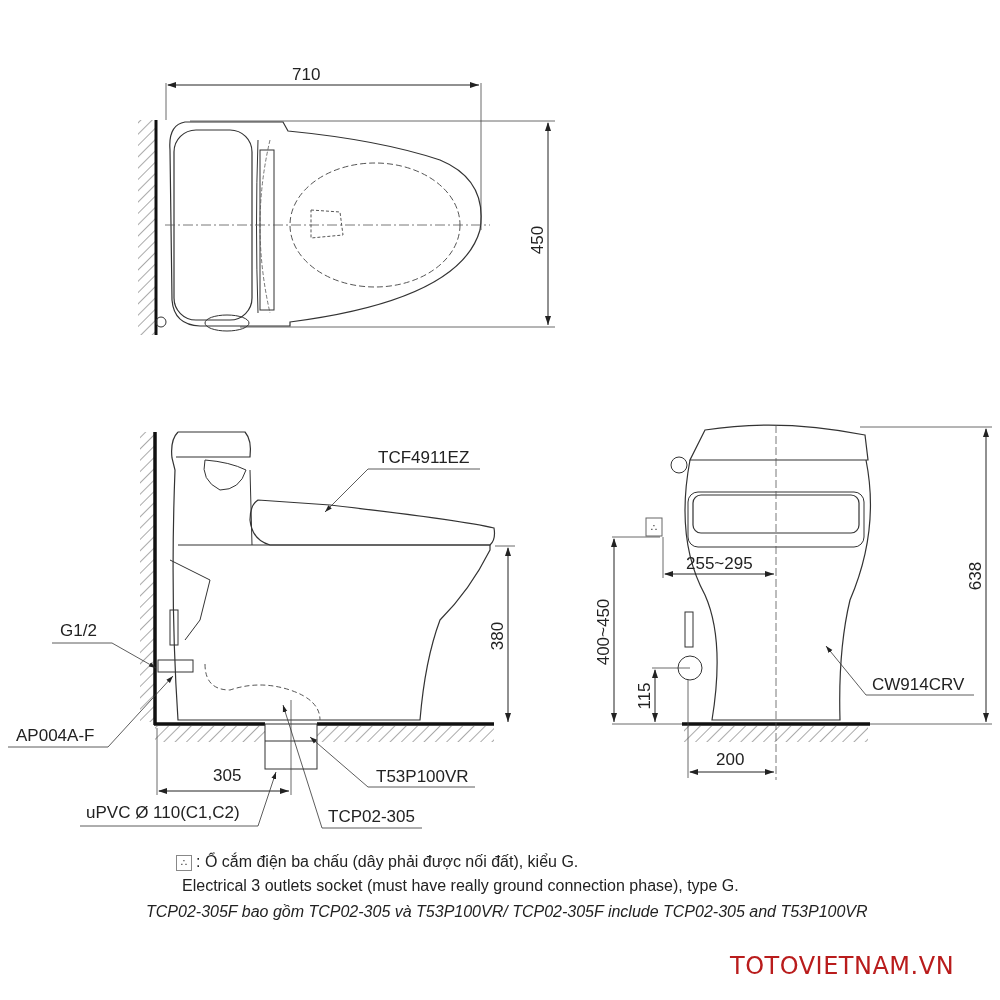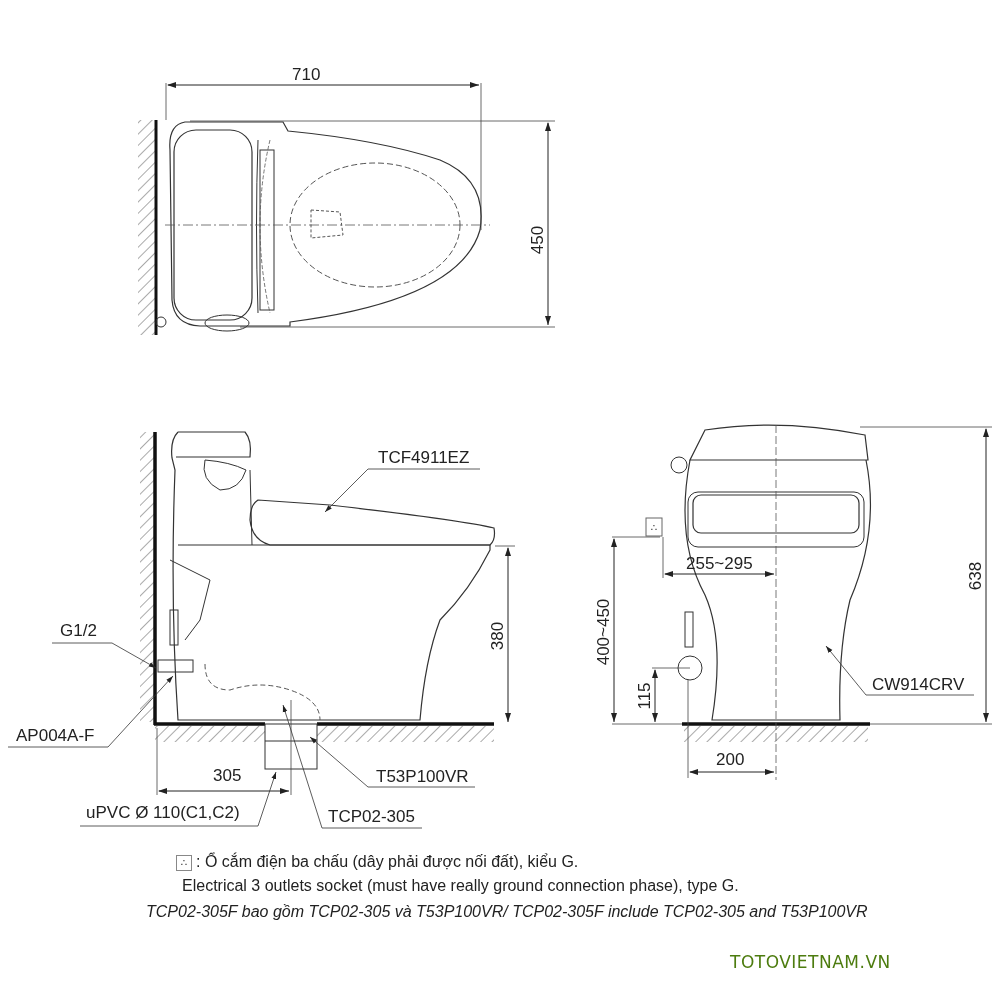--- a/index.html
+++ b/index.html
@@ -2,21 +2,21 @@
 <html><head>
 <meta charset="utf-8">
 <style>
   html,body{margin:0;padding:0;background:#ffffff;}
   body{width:1000px;height:1000px;position:relative;overflow:hidden;font-family:"Liberation Sans",sans-serif;color:#222;}
   svg{position:absolute;left:0;top:0;}
   .dim{font-family:"Liberation Sans",sans-serif;font-size:17px;fill:#222;}
   .lbl{font-family:"Liberation Sans",sans-serif;font-size:17px;fill:#222;}
   .note{position:absolute;font-family:"Liberation Sans",sans-serif;font-size:16px;color:#222;white-space:nowrap;}
   .socket-box{display:inline-block;width:14px;height:14px;border:1px solid #888;font-size:10px;line-height:14px;text-align:center;vertical-align:middle;margin-right:4px;}
-  .watermark{position:absolute;left:730px;top:952px;font-family:"DejaVu Sans",sans-serif;font-size:17px;color:#4d7c0f;letter-spacing:0.5px;text-align:right;}
+  .watermark{position:absolute;left:730px;top:952px;font-family:"DejaVu Sans",sans-serif;font-size:24px;color:#b91c1c;letter-spacing:0.5px;text-align:right;}
 </style>
 </head>
 <body>
 
 <svg width="1000" height="1000" viewBox="0 0 1000 1000">
   <defs>
     <pattern id="hatch" width="8" height="8" patternUnits="userSpaceOnUse" patternTransform="rotate(45)">
       <line x1="0" y1="0" x2="0" y2="8" stroke="#555" stroke-width="1"></line>
     </pattern>
     <marker id="arr" markerWidth="10" markerHeight="8" refX="9" refY="4" orient="auto">

